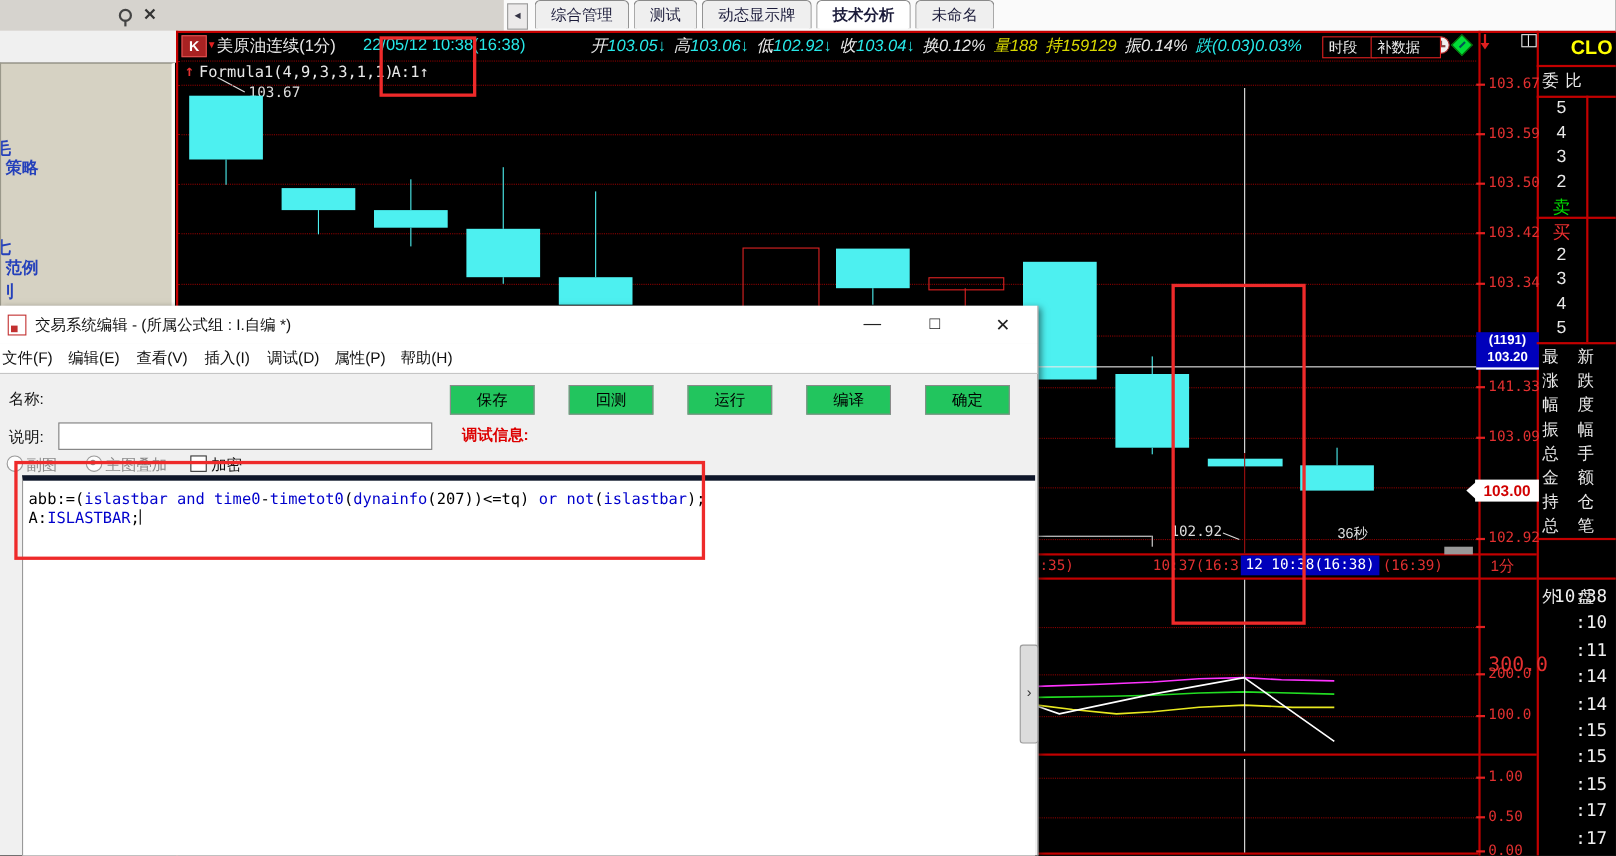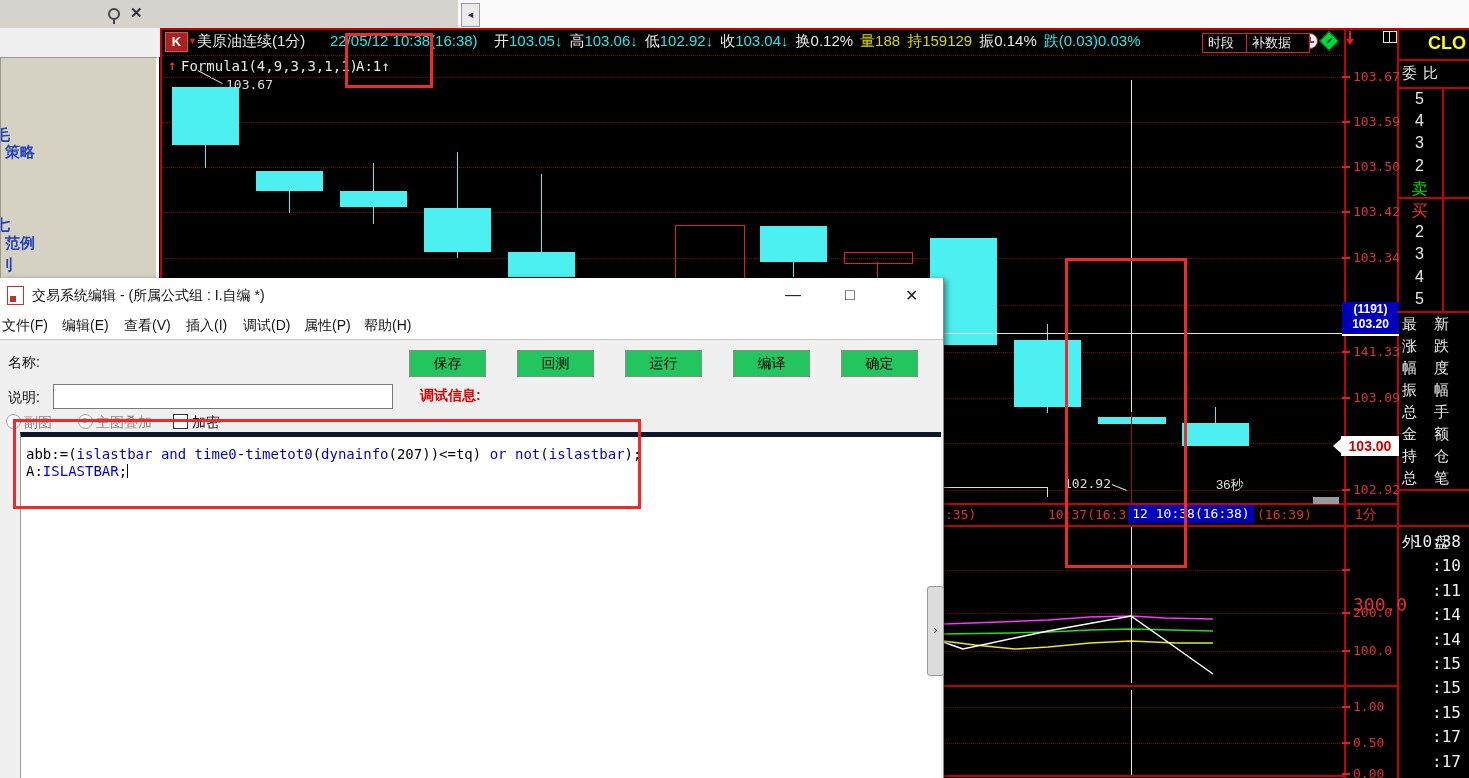--- a/index.html
+++ b/index.html
@@ -82,20 +82,27 @@
 <body>
 
 <div class="stage">
 
   <div class="abs topbar"></div>
   <div class="abs topbar-left"></div>
   <div class="abs pinhead"></div>
   <div class="abs pinstem"></div>
   <div class="abs closex">✕</div>
   <div class="abs navbtn">◂</div>
+  <div id="tabbar" class="abs" style="left:486px;top:0;height:28px;display:flex;gap:4px;">
+      <div class="tab">综合管理</div>
+      <div class="tab">测试</div>
+      <div class="tab">动态显示牌</div>
+      <div class="tab active">技术分析</div>
+      <div class="tab">未命名</div>
+    </div>
 
   <div class="abs side-top"></div>
   <div class="abs side-panel">
       <div id="side-items" style="position:relative;width:100%;height:100%;">
         <div class="side-item abs" style="left: -6px; top: 68px;">毛</div>
         <div class="side-item abs" style="left: 4px; top: 85px;">策略</div>
         <div class="side-item abs" style="left: -6px; top: 158px;">七</div>
         <div class="side-item abs" style="left: 4px; top: 176px;">范例</div>
         <div class="side-item abs" style="left: -2px; top: 198px;">刂</div>
       </div>
@@ -108,21 +115,21 @@
   <div class="abs grid" style="left:162px;top:55px;width:1180px;"></div>
   <div class="abs hline" style="left:160px;top:503px;width:1237px;"></div>
   <div class="abs hline" style="left:160px;top:525px;width:1237px;"></div>
   <div class="abs hline" style="left:160px;top:685px;width:1237px;"></div>
   <div class="abs hline" style="left:160px;top:775px;width:1184px;"></div>
 
   <div class="abs kbadge">K</div>
   <div class="abs kcaret">▼</div>
   <div class="abs hdr-text wht" style="left:197px;">美原油连续(1分)</div>
   <div class="abs hdr-text cyan" style="left:330px;">22/05/12 10:38(16:38)</div>
-  <div id="hdr-fields" class="abs hdr-text" style="left:494px;display:flex;">
+  <div id="hdr-fields" class="abs hdr-text" style="left:537px;display:flex;font-style:italic;">
       <span class="fld"><span class="wht">开</span><span class="cyan">103.05↓</span></span>
       <span class="fld"><span class="wht">高</span><span class="cyan">103.06↓</span></span>
       <span class="fld"><span class="wht">低</span><span class="cyan">102.92↓</span></span>
       <span class="fld"><span class="wht">收</span><span class="cyan">103.04↓</span></span>
       <span class="fld"><span class="wht">换</span><span class="wht">0.12%</span></span>
       <span class="fld"><span class="yel">量</span><span class="yel">188</span></span>
       <span class="fld"><span class="yel">持</span><span class="yel">159129</span></span>
       <span class="fld"><span class="wht">振</span><span class="wht">0.14%</span></span>
       <span class="fld"><span class="cyan">跌</span><span class="cyan">(0.03)0.03%</span></span>
     </div>

